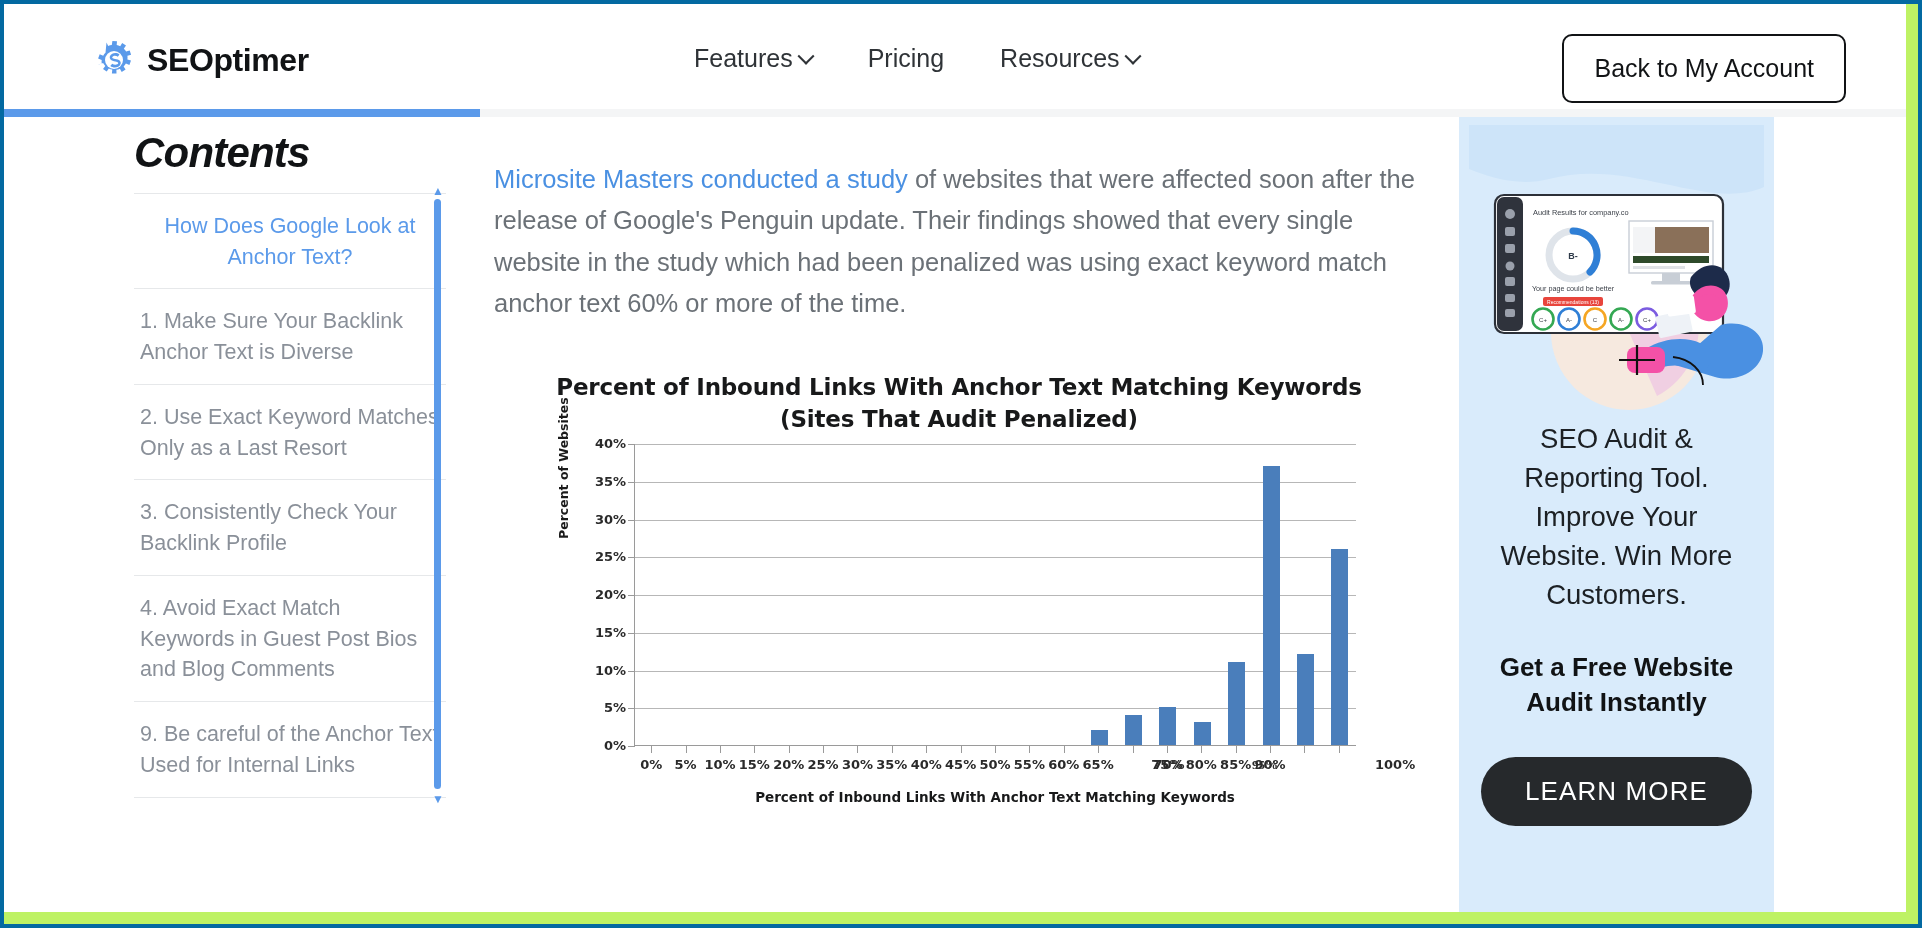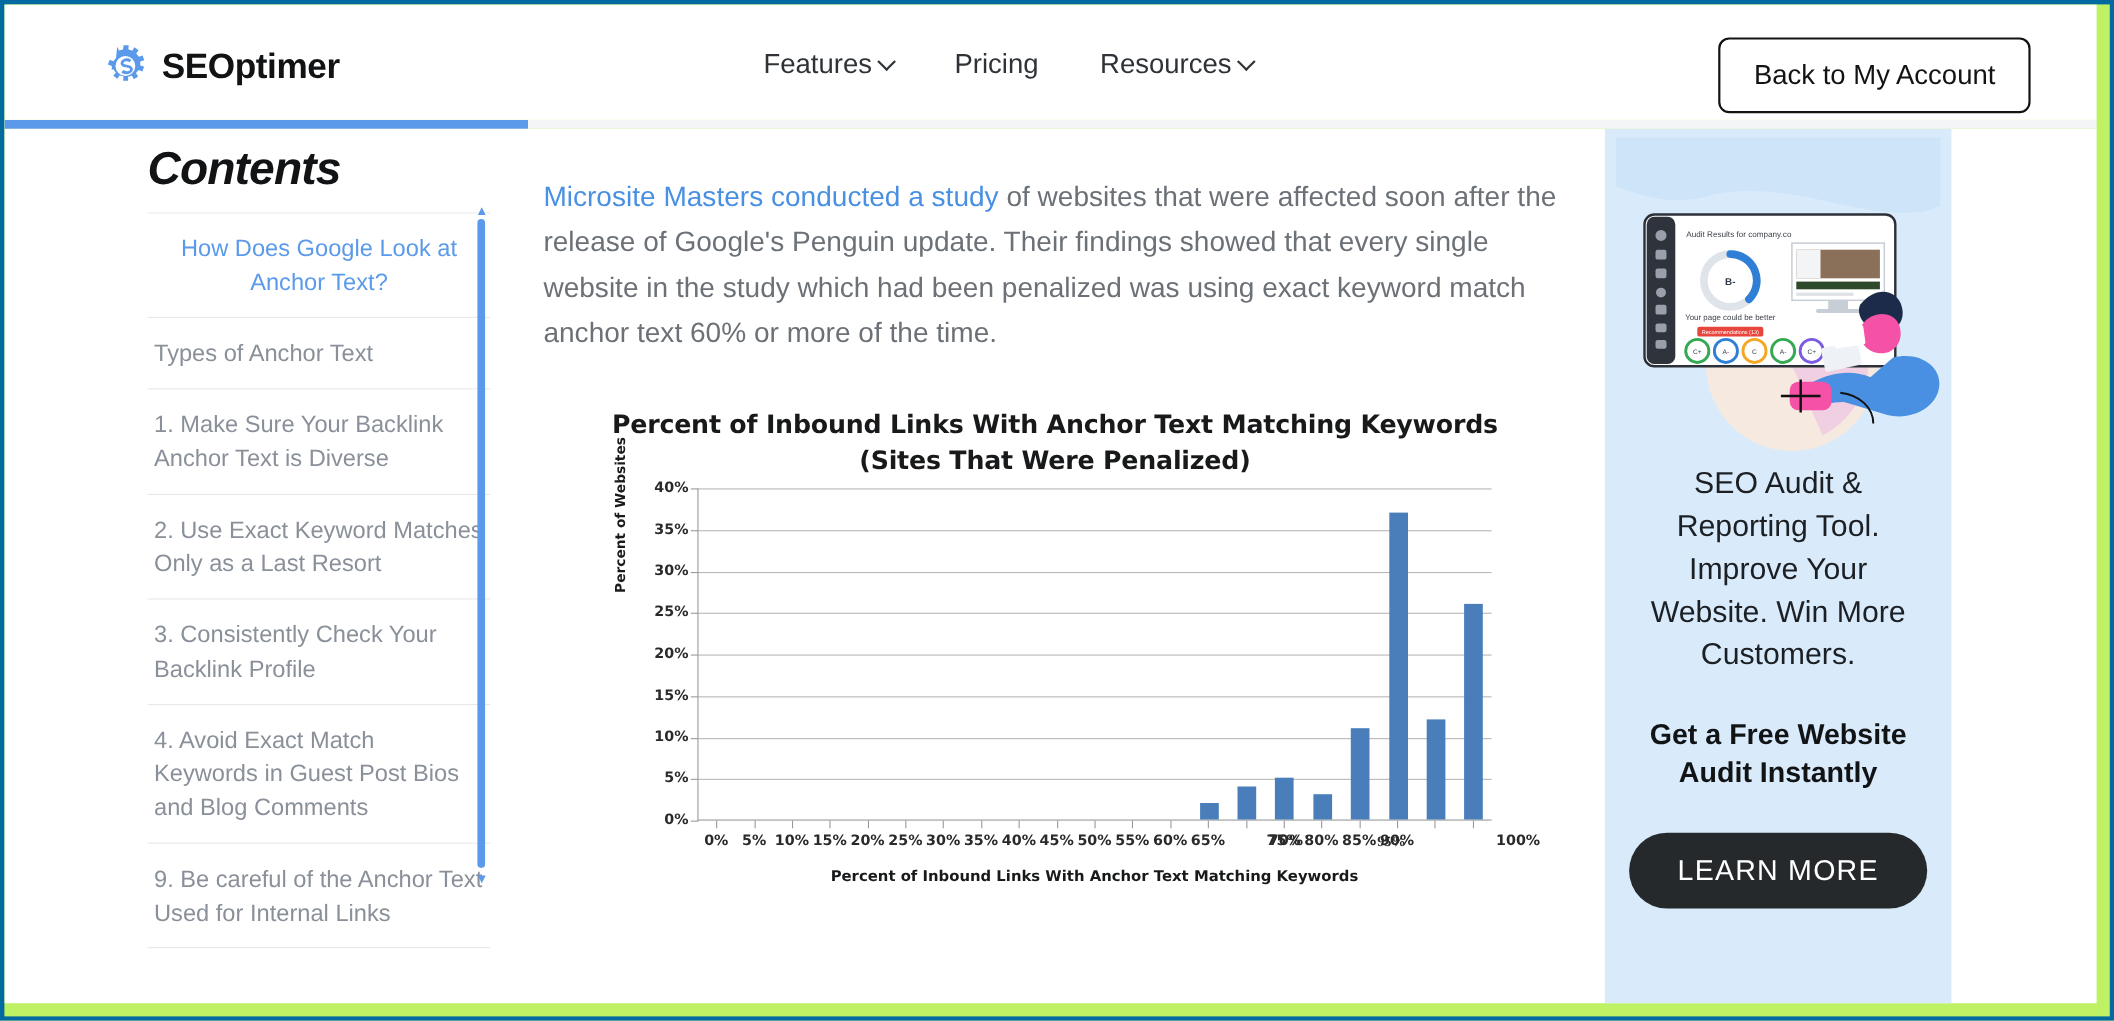--- a/index.html
+++ b/index.html
@@ -328,42 +328,41 @@
   <div class="progress-track">
     <div class="progress-fill" id="progress-fill" style="width: 25%;"></div>
   </div>
 
   <div class="body-area">
 
     <aside class="sidebar">
       <div class="contents-title">Contents</div>
       <div class="toc-list" id="toc-list">
           <div class="toc-item active"><span>How Does Google Look at Anchor Text?</span></div>
-          <div class="toc-item"><span>Types of Anchor Text</span></div>
           <div class="toc-item"><span>1. Make Sure Your Backlink Anchor Text is Diverse</span></div>
           <div class="toc-item"><span>2. Use Exact Keyword Matches Only as a Last Resort</span></div>
           <div class="toc-item"><span>3. Consistently Check Your Backlink Profile</span></div>
           <div class="toc-item"><span>4. Avoid Exact Match Keywords in Guest Post Bios and Blog Comments</span></div>
           <div class="toc-item"><span>9. Be careful of the Anchor Text Used for Internal Links</span></div>
           <div class="toc-item"></div>
         </div>
       <div class="toc-arrow up">▲</div>
       <div class="toc-scroll"></div>
       <div class="toc-arrow down">▼</div>
     </aside>
 
     <main class="main">
       <p class="para">
         <a href="#">Microsite Masters conducted a study</a><span> of websites that were affected soon after the release of Google's Penguin update. Their findings showed that every single website in the study which had been penalized was using exact keyword match anchor text 60% or more of the time.</span>
       </p>
 
       <figure class="chart-box">
         <figcaption class="chart-title">
           <div>Percent of Inbound Links With Anchor Text Matching Keywords</div>
-          <div>(Sites That Were Penalized)</div>
+          <div>(Sites That Audit Penalized)</div>
         </figcaption>
 
         <div class="plot-region">
           <div class="ylabel">Percent of Websites</div>
           <div id="yticks">
               <div class="ytick" style="top: 302px;">0%</div>
               <div class="ytick" style="top: 264.25px;">5%</div>
               <div class="ytick" style="top: 226.5px;">10%</div>
               <div class="ytick" style="top: 188.75px;">15%</div>
               <div class="ytick" style="top: 151px;">20%</div>
@@ -438,21 +437,21 @@
               <div class="xtick" style="left: 532.905px;">75%</div>
               <div class="xtickmark" style="left: 567.286px;"></div>
               <div class="xtick" style="left: 567.286px;">80%</div>
               <div class="xtickmark" style="left: 601.667px;"></div>
               <div class="xtick" style="left: 601.667px;">85%</div>
               <div class="xtickmark" style="left: 636.048px;"></div>
               <div class="xtick" style="left: 636.048px;">90%</div>
               <div class="xtickmark" style="left: 670.429px;"></div>
               <div class="xtick" style="left: 631px; font-family: Liberation Serif, serif;">95%</div>
               <div class="xtickmark" style="left: 704.81px;"></div>
-              <div class="xtick" style="left: 706px; padding-left: 43px;">100%</div>
+              <div class="xtick" style="left: 721px; padding-left: 43px;">100%</div>
             </div>
           <div class="xlabel">Percent of Inbound Links With Anchor Text Matching Keywords</div>
         </div>
       </figure>
     </main>
 
     <aside class="ad">
 
       <div class="ad-illustration">
         <svg viewBox="0 0 315 300" width="315" height="300" aria-hidden="true">

